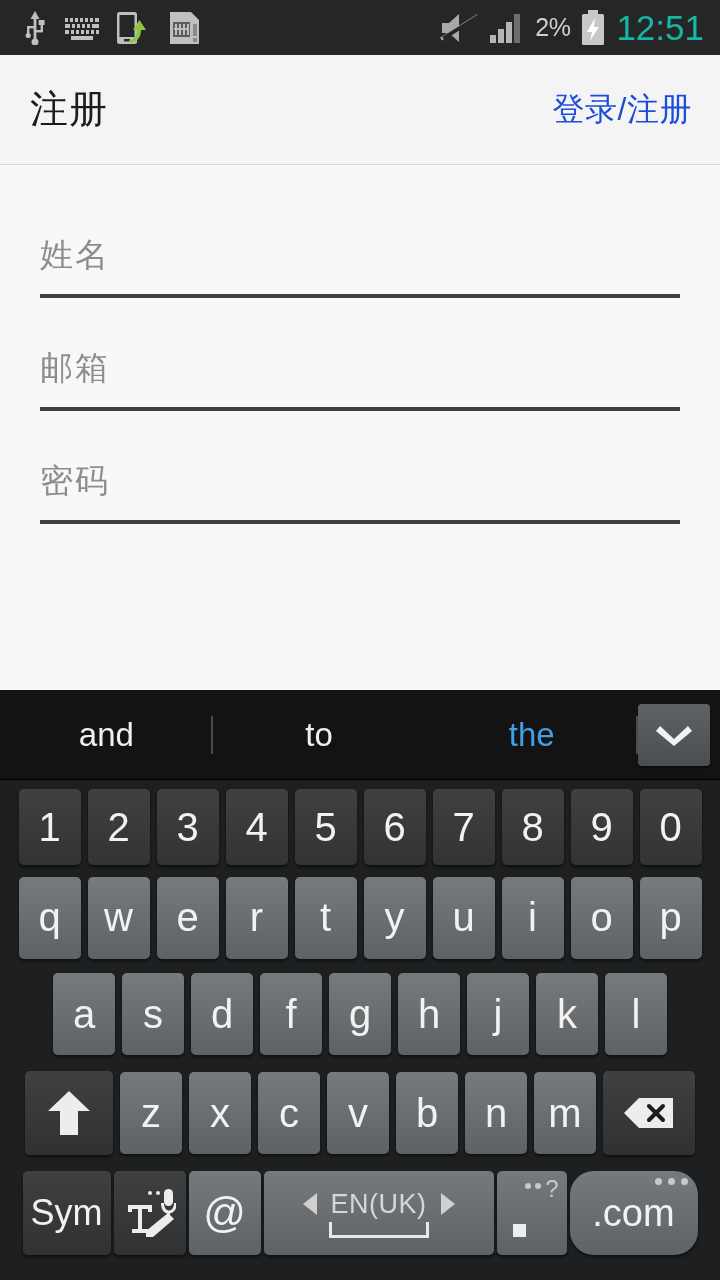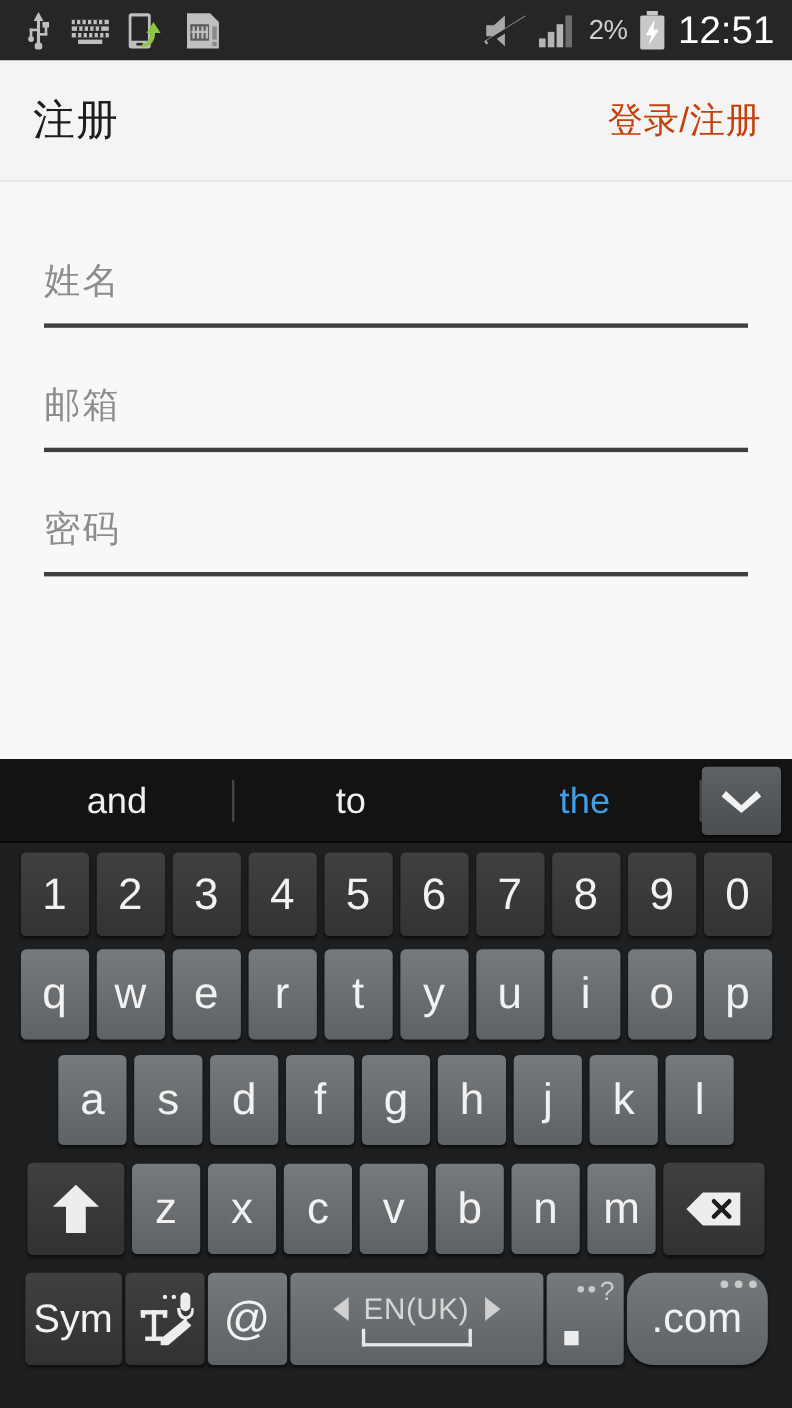--- a/index.html
+++ b/index.html
@@ -10,31 +10,31 @@
 
   
   .statusbar {
     position:absolute; left:0; top:0; width:720px; height:55px;
     background:#262626; display:flex; align-items:center;
   }
   .sb-left { display:flex; align-items:center; gap:17px; padding-left:22px; }
   .sb-right { display:flex; align-items:center; gap:10px; margin-left:auto; padding-right:16px; }
   .sb-icon { display:block; }
   .sb-pct { color:#cfcfcf; font-size:25px; letter-spacing:-0.5px; }
-  .sb-clock { color:#ffffff; font-size:35px; letter-spacing:0px; font-weight:400; }
+  .sb-clock { color:#14b8a6; font-size:35px; letter-spacing:0px; font-weight:400; }
 
   
   .actionbar {
     position:absolute; left:0; top:55px; width:720px; height:110px;
     background:#f4f4f4; border-bottom:1px solid #d9d9d9;
     display:flex; align-items:center; justify-content:space-between;
     padding:0 28px 0 30px;
   }
   .ab-title { font-size:38px; color:#1c1c1c; letter-spacing:1px; }
-  .ab-action { font-size:32px; color:#c2410c; letter-spacing:0.5px; }
+  .ab-action { font-size:32px; color:#1d4ed8; letter-spacing:0.5px; }
 
   
   .content {
     position:absolute; left:0; top:166px; width:720px; height:524px;
     background:#f8f8f8;
   }
   .field {
     position:absolute; left:40px; width:640px; height:70px;
     border-bottom:4px solid #404040;
   }
@@ -52,21 +52,21 @@
     display:flex; align-items:center; justify-content:center;
   }
   .signup-btn span { font-size:32px; color:#1a1a1a; letter-spacing:2px; }
 
   
   .keyboard {
     position:absolute; left:0; top:690px; width:720px; height:590px;
     background:#1d1f20;
   }
   .suggest-bar {
-    position:relative; width:720px; height:76px;
+    position:relative; width:720px; height:90px;
     background:#131313; display:flex; align-items:center;
     border-bottom:1px solid #000;
   }
   .sug {
     flex:1; text-align:center; font-size:33px; color:#f0f0f0;
     height:82px; line-height:82px; position:relative;
   }
   .sug.sep::after {
     content:""; position:absolute; right:0; top:22px;
     width:2px; height:38px; background:#4a4a4a;

